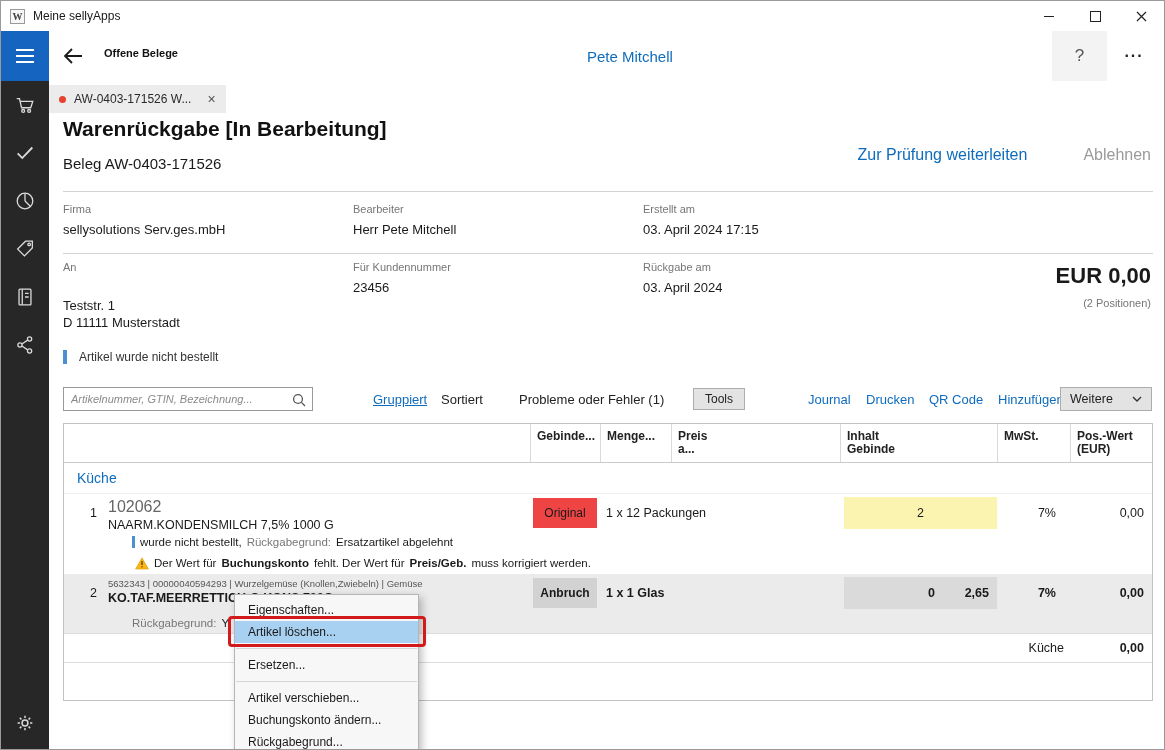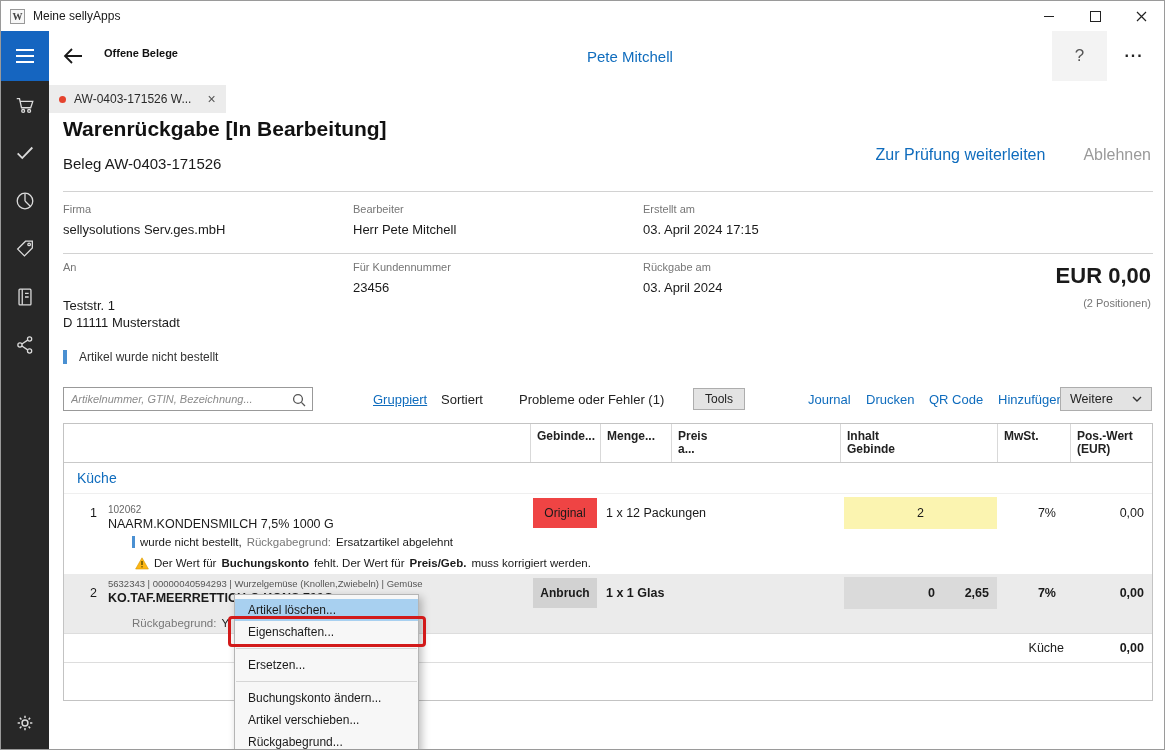--- a/index.html
+++ b/index.html
@@ -32,21 +32,21 @@
 
   
   .tabstrip{position:absolute;left:48px;top:80px;right:0;height:32px;background:#fff;display:flex;align-items:flex-end;}
   .tab{height:28px;background:#ececec;display:flex;align-items:center;padding:0 10px;gap:8px;}
   .tab-dot{width:7px;height:7px;border-radius:50%;background:#e5432e;}
   .tab-label{font-size:12px;color:#2a2a2a;}
   .tab-close{font-size:14px;color:#555;margin-left:8px;}
 
   
   .doc-title{position:absolute;left:62px;top:116px;font-size:21px;font-weight:bold;color:#111;}
-  .doc-actions{position:absolute;right:13px;top:145px;font-size:16px;display:flex;gap:38px;}
+  .doc-actions{position:absolute;right:13px;top:145px;font-size:16px;display:flex;gap:56px;}
   .action-forward{color:#0f6cbd;}
   .action-reject{color:#9a9a9a;}
   .doc-subtitle{position:absolute;left:62px;top:154px;font-size:15px;}
   .hr{position:absolute;left:62px;width:1090px;height:1px;background:#d2d2d2;}
   .f-label{position:absolute;font-size:11px;color:#767676;}
   .f-value{position:absolute;font-size:13px;color:#1a1a1a;}
   .an-value{line-height:17px;}
   .doc-total{position:absolute;right:13px;top:262px;font-size:22px;font-weight:bold;}
   .doc-total-sub{position:absolute;right:13px;top:296px;font-size:11px;color:#767676;}
   .legend{position:absolute;left:62px;top:349px;display:flex;align-items:center;gap:12px;font-size:12px;color:#333;}
@@ -73,21 +73,21 @@
   .t-head{height:38px;border-bottom:1px solid #c9c9c9;}
   .h-cell{font-size:12px;font-weight:bold;color:#222;padding:6px 0 0 6px;line-height:13px;box-sizing:border-box;}
   .h-sep{border-left:1px solid #d9d9d9;}
   .h-merged{display:flex;padding:0;}
   .h-menge{width:70px;padding:6px 0 0 6px;box-sizing:border-box;font-size:12px;font-weight:bold;line-height:13px;}
   .h-preis{flex:1;border-left:1px solid #d9d9d9;padding:6px 0 0 6px;box-sizing:border-box;font-size:12px;font-weight:bold;line-height:13px;}
   .t-group{height:30px;display:flex;align-items:center;padding-left:13px;font-size:14px;color:#0f6cbd;border-bottom:1px solid #efefef;}
   .r-main{height:38px;}
   .c-num{font-size:12.5px;text-align:right;padding:12px 7px 0 0;box-sizing:border-box;}
   .c-desc{padding:4px 0 0 4px;overflow:hidden;white-space:nowrap;}
-  .c-code{font-size:10px;color:#666;margin-top:6px;}
+  .c-code{font-size:16px;color:#666;}
   .c-code2{font-size:9.5px;color:#555;}
   .c-name{font-size:12.5px;margin-top:2px;}
   .bold{font-weight:bold;}
   .c-chip-wrap{padding:4px 3px;box-sizing:border-box;}
   .chip{height:100%;display:flex;align-items:center;justify-content:center;font-size:12px;box-sizing:border-box;}
   .chip-yellow{background:#ef4444;}
   .chip-gray{background:#d2d2d2;font-weight:bold;}
   .c-inhalt{font-size:12.5px;padding:12px 0 0 6px;box-sizing:border-box;white-space:nowrap;}
   .c-merged{margin:3px 0 3px 4px;display:flex;align-items:center;font-size:12.5px;}
   .merged-yellow{background:#fbf4b0;justify-content:center;}
@@ -363,25 +363,25 @@
       </div>
     </div>
 
     <div class="trow r-total">
       <div class="total-label">Küche</div>
       <div class="total-value">0,00</div>
     </div>
   </div>
 
   <div class="ctx">
+    <div class="ctx-item">Eigenschaften...</div>
     <div class="ctx-item selected">Artikel löschen...</div>
-    <div class="ctx-item">Eigenschaften...</div>
     <div class="ctx-sep"></div>
     <div class="ctx-item">Ersetzen...</div>
     <div class="ctx-sep"></div>
+    <div class="ctx-item">Artikel verschieben...</div>
     <div class="ctx-item">Buchungskonto ändern...</div>
-    <div class="ctx-item">Artikel verschieben...</div>
     <div class="ctx-item">Rückgabegrund...</div>
   </div>
 
   <div class="red-annot"></div>
 
 </div>
 
 </body></html>

